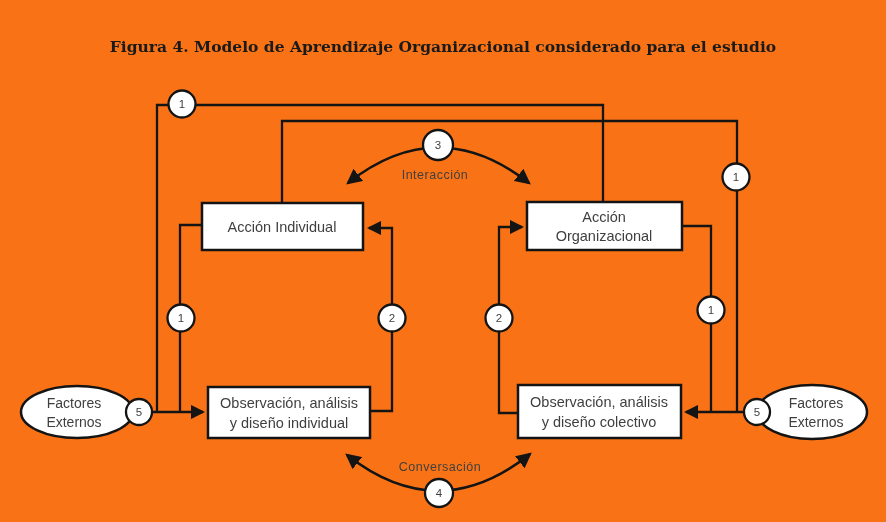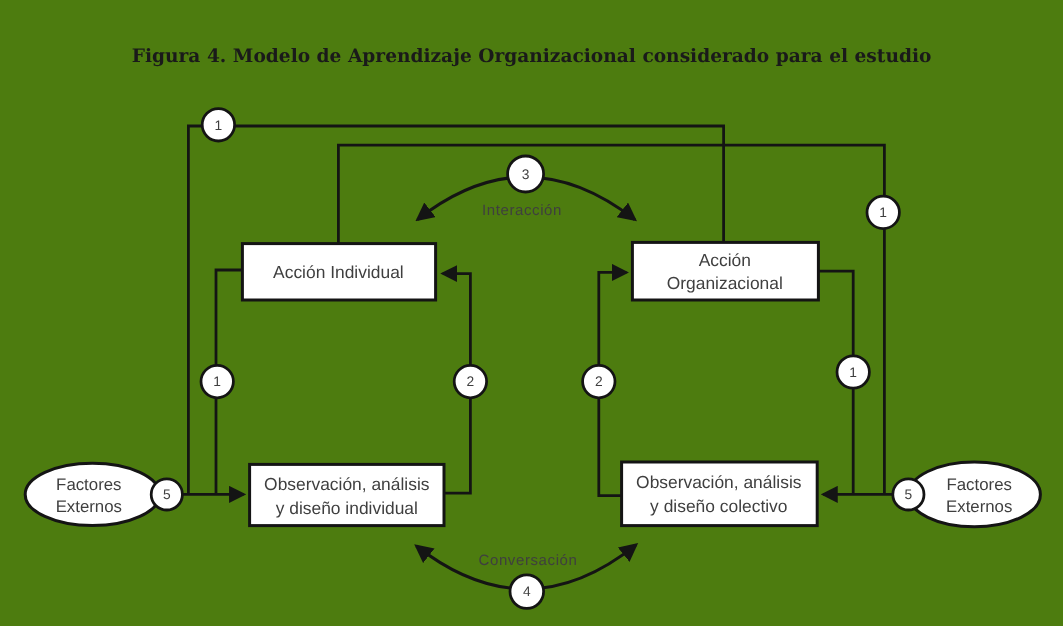--- a/index.html
+++ b/index.html
@@ -1,19 +1,19 @@
 <!DOCTYPE html>
 <html><head>
 <meta charset="utf-8">
 <style>
   html,body{margin:0;padding:0;background:#ffffff;}
   .page{
     position:relative;
     width:886px;height:522px;
-    background:#4d7c0f;
+    background:#f97316;
     overflow:hidden;
   }
   svg{display:block;}
   .t-title{
     font-family:"DejaVu Serif","Liberation Serif",serif;
     font-weight:bold;
     font-size:15.5px;
     fill:#1a1a1a;
   }
   .t-box{

